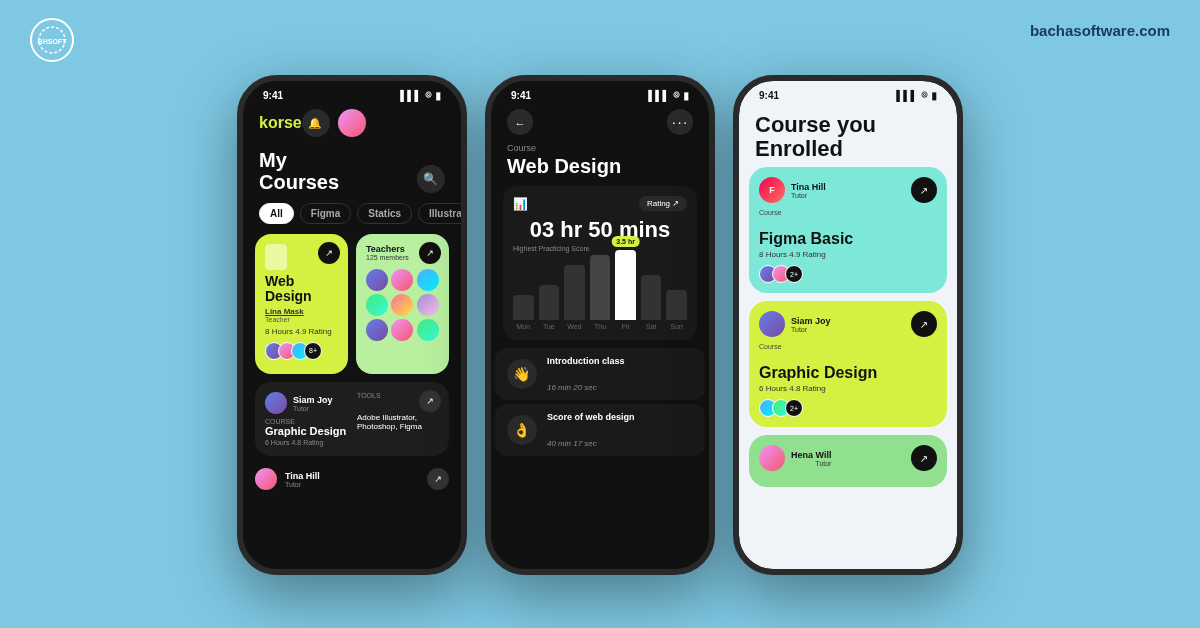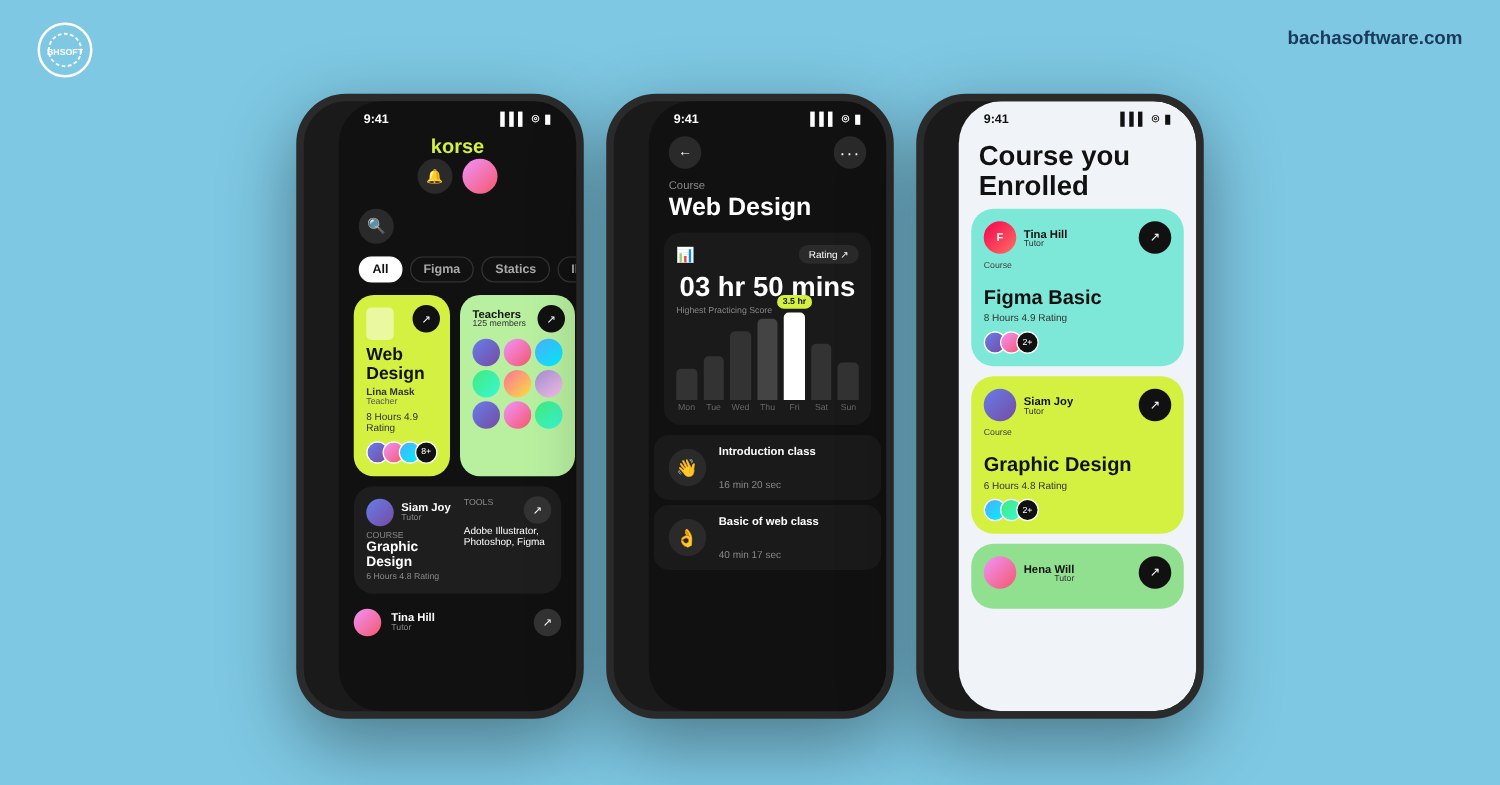--- a/index.html
+++ b/index.html
@@ -59,21 +59,20 @@
     .phone {
       background: #1a1a1a;
       border-radius: 40px;
       width: 230px;
       height: 500px;
       overflow: hidden;
       position: relative;
       border: 6px solid #2a2a2a;
       box-shadow: 0 20px 60px rgba(0,0,0,0.4);
       flex-shrink: 0;
-      padding-left: 28px;
     }
     .phone-inner {
       width: 100%;
       height: 100%;
       overflow: hidden;
       border-radius: 34px;
       background: #111;
     }
 
     
@@ -90,23 +89,22 @@
       display: flex;
       gap: 4px;
       align-items: center;
     }
 
     
     .phone1 .phone-inner { background: #111; }
     .phone1-header {
       padding: 4px 16px 8px;
       display: flex;
-      justify-content: space-between;
-      align-items: center;
-      flex-direction: column;
+      justify-content: flex-start;
+      align-items: center;
     }
     .korse-logo {
       color: #d4f040;
       font-size: 16px;
       font-weight: 700;
     }
     .header-icons {
       display: flex;
       gap: 8px;
       align-items: center;
@@ -222,20 +220,21 @@
       color: #111;
       font-size: 14px;
       font-weight: 800;
       line-height: 1.1;
       margin-bottom: 2px;
     }
     .card-teacher-name {
       color: #333;
       font-size: 8px;
       font-weight: 600;
+      text-decoration: underline;
     }
     .card-teacher-role {
       color: #555;
       font-size: 7px;
     }
     .card-meta {
       color: #333;
       font-size: 8px;
       margin-top: 4px;
     }
@@ -503,21 +502,21 @@
       background: #2a2a2a;
       display: flex;
       align-items: center;
       justify-content: center;
       color: #d4f040;
       font-size: 14px;
       flex-shrink: 0;
     }
     .lesson-info { flex: 1; }
     .lesson-title { color: white; font-size: 9px; font-weight: 700; }
-    .lesson-duration { color: #888; font-size: 8px; margin-top: 17px; }
+    .lesson-duration { color: #888; font-size: 8px; margin-top: 17px; font-style: italic; }
 
     
     .phone3 .phone-inner { background: #f0f4f8; }
     .enrolled-header {
       padding: 8px 16px 6px;
     }
     .enrolled-title {
       color: #111;
       font-size: 22px;
       font-weight: 800;
@@ -625,20 +624,21 @@
 
       <div class="phone1-header">
         <span class="korse-logo">korse</span>
         <div class="header-icons">
           <div class="icon-btn">🔔</div>
           <div class="avatar-small"></div>
         </div>
       </div>
 
       <div class="my-courses-title">
+        <h2>My<br>Courses</h2>
         <div class="search-btn">🔍</div>
       </div>
 
       <div class="filter-tabs">
         <div class="tab-pill active">All</div>
         <div class="tab-pill">Figma</div>
         <div class="tab-pill">Statics</div>
         <div class="tab-pill">Illustration</div>
       </div>
 
@@ -782,21 +782,21 @@
           <div class="lesson-title">Introduction class</div>
           <div class="lesson-duration">16 min 20 sec</div>
         </div>
       </div>
 
       <div class="lesson-item">
         <div class="lesson-icon">
           <span>👌</span>
         </div>
         <div class="lesson-info">
-          <div class="lesson-title">Basic of web class</div>
+          <div class="lesson-title">Score of web design</div>
           <div class="lesson-duration">40 min 17 sec</div>
         </div>
       </div>
     </div>
   </div>
 
   <div class="phone phone3">
     <div class="phone-inner" style="background:#f0f4f8;">
 
       <div class="status-bar" style="color:#111;">

